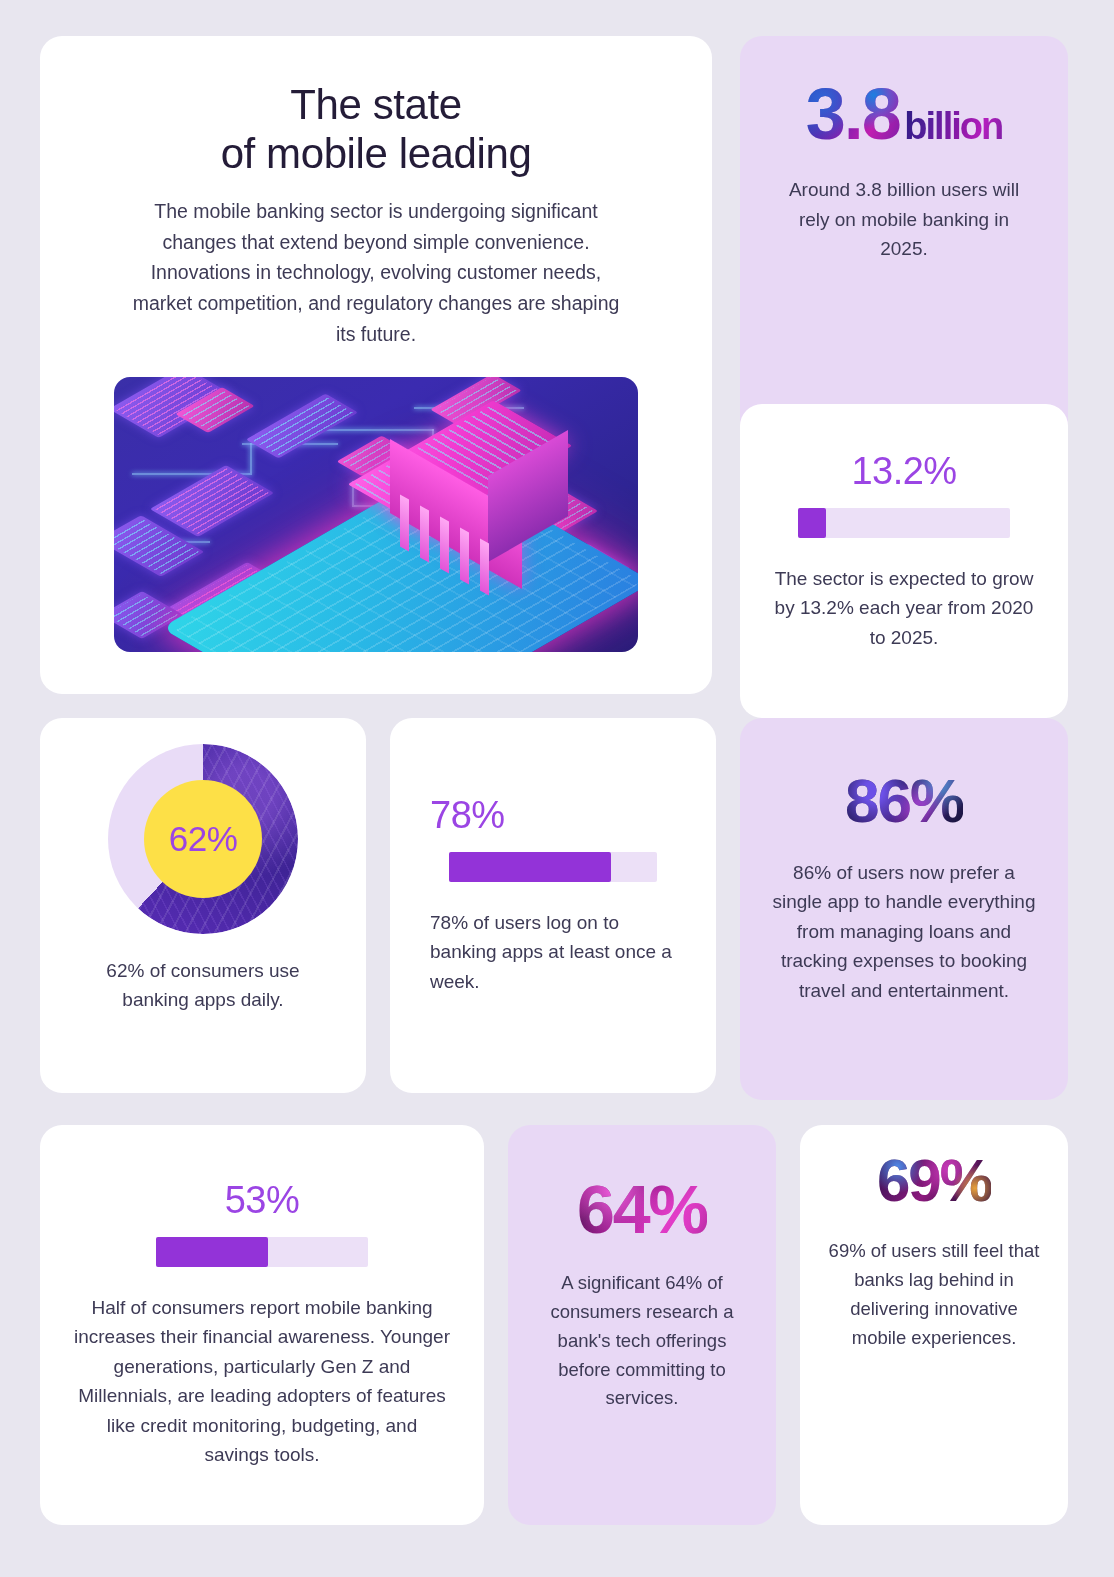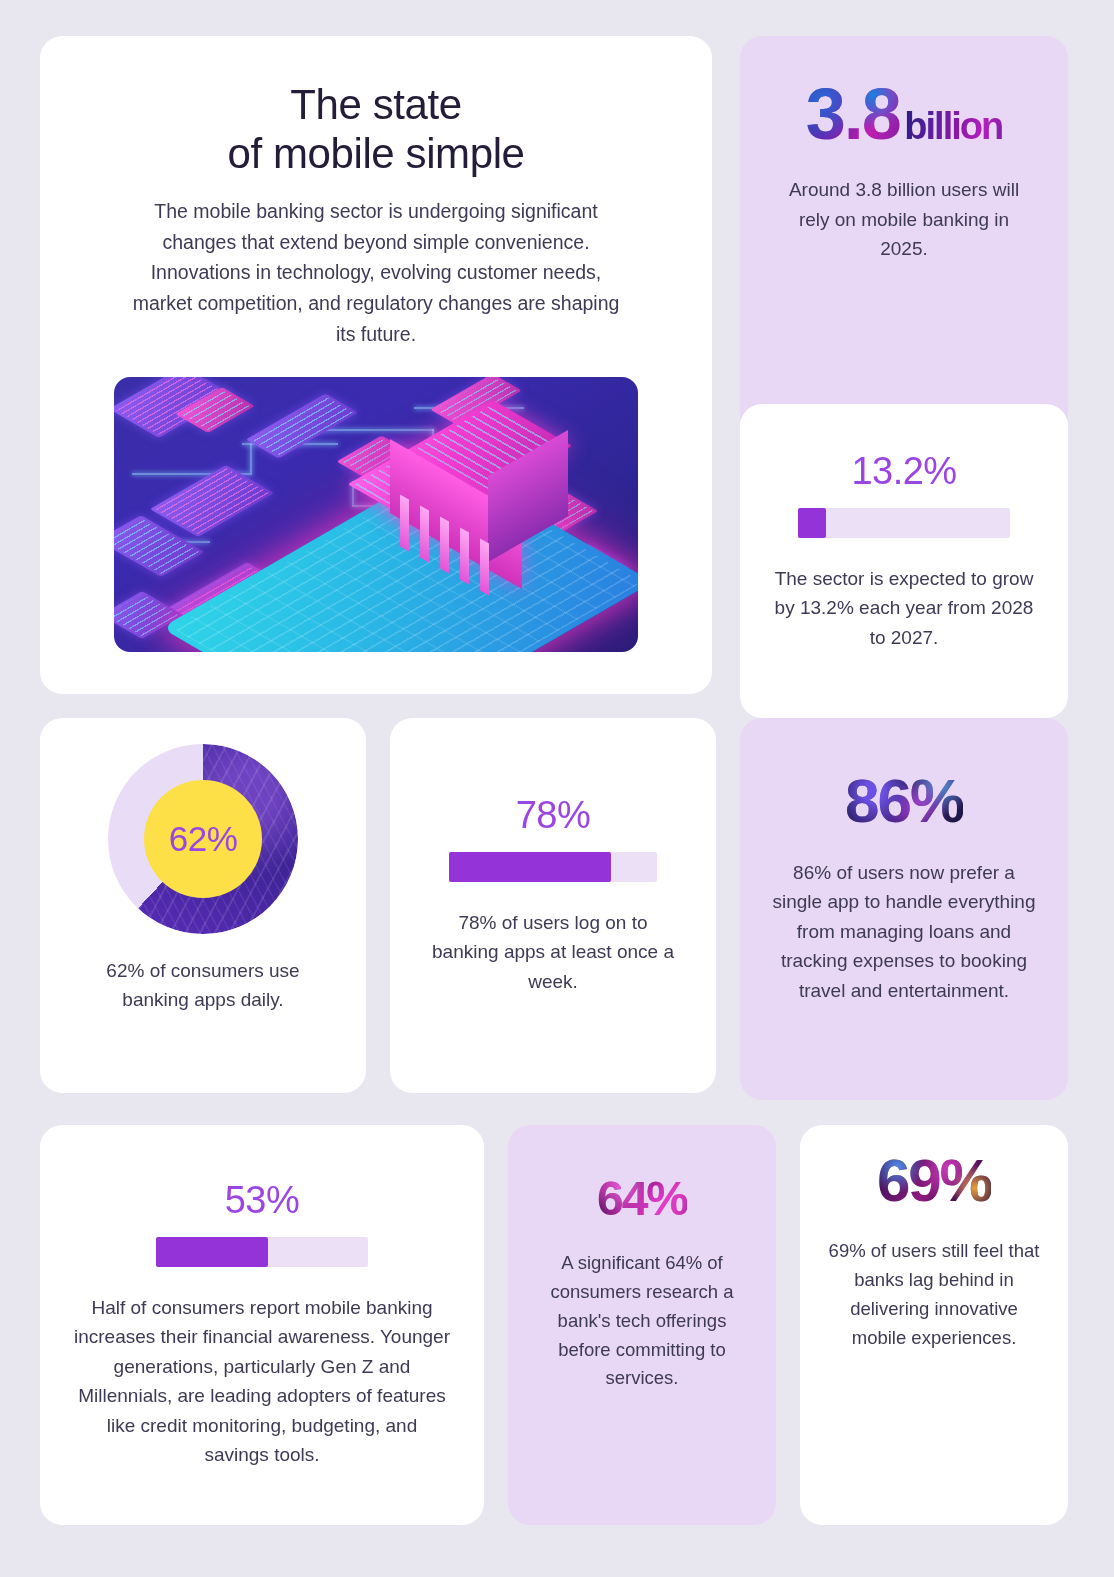--- a/index.html
+++ b/index.html
@@ -236,21 +236,20 @@
     font-size: 35px;
     color: #9b45e4;
     letter-spacing: -0.5px;
   }
   .card-caption.tight { margin-top: 22px; }
 
   
   #weekly-card {
     left: 390px; top: 718px; width: 326px; height: 375px;
     padding: 78px 40px 0 40px;
-    text-align: center;
   }
 
   
   #prefer-card {
     left: 740px; top: 718px; width: 328px; height: 382px;
     padding: 52px 30px 0 30px;
     text-align: center;
   }
   #prefer-value {
     font-size: 62px;
@@ -270,21 +269,21 @@
     text-align: center;
   }
 
   
   #research-card {
     left: 508px; top: 1125px; width: 268px; height: 400px;
     padding: 50px 26px 0 26px;
     text-align: center;
   }
   #research-value {
-    font-size: 48px;
+    font-size: 68px;
     line-height: 1;
     letter-spacing: -2px;
     background-image:
       radial-gradient(circle at 28% 24%, #f45ce0 0%, transparent 42%),
       radial-gradient(circle at 78% 70%, #e23cc8 0%, transparent 44%),
       linear-gradient(135deg, #b1239a 0%, #6d1a6c 26%, #a61f96 48%, #e03fc6 70%, #8a1c7c 100%);
   }
 
   
   #lag-card {
@@ -306,21 +305,21 @@
   .caption-sm { font-size: 18.5px; line-height: 1.56; }
 </style>
 </head>
 <body>
 
 <div class="board">
 
   <section class="card" id="hero-card">
     <h1 class="hero-title">
       <span>The state</span>
-      <span>of mobile simple</span>
+      <span>of mobile leading</span>
     </h1>
     <p class="hero-desc">The mobile banking sector is undergoing significant changes that extend beyond simple convenience. Innovations in technology, evolving customer needs, market competition, and regulatory changes are shaping its future.</p>
 
     <div class="hero-img-wrap">
       <div class="layer">
         <div class="glow-line" style="left:18px; top:96px; width:118px;"></div>
         <div class="glow-line" style="left:128px; top:66px; width:96px;"></div>
         <div class="glow-line v" style="left:136px; top:66px; height:32px;"></div>
         <div class="glow-line" style="left:200px; top:52px; width:120px;"></div>
         <div class="glow-line v" style="left:318px; top:52px; height:26px;"></div>
@@ -364,21 +363,21 @@
     <div class="gradient-num" id="billion-value">3.8</div>
     <div class="gradient-num" id="billion-word">billion</div>
     <p class="card-caption">Around 3.8 billion users will rely on mobile banking in 2025.</p>
   </section>
 
   <section class="card" id="growth-card">
     <div class="pct-label">13.2%</div>
     <div class="bar-track" style="width:212px;">
       <div class="bar-fill" style="width:13.2%;"></div>
     </div>
-    <p class="card-caption">The sector is expected to grow by 13.2% each year from 2028 to 2027.</p>
+    <p class="card-caption">The sector is expected to grow by 13.2% each year from 2020 to 2025.</p>
   </section>
 
   <section class="card" id="donut-card">
     <div class="donut">
       <div class="donut-track"></div>
       <div class="donut-arc"></div>
       <div class="donut-hole">
         <span>62%</span>
       </div>
     </div>

